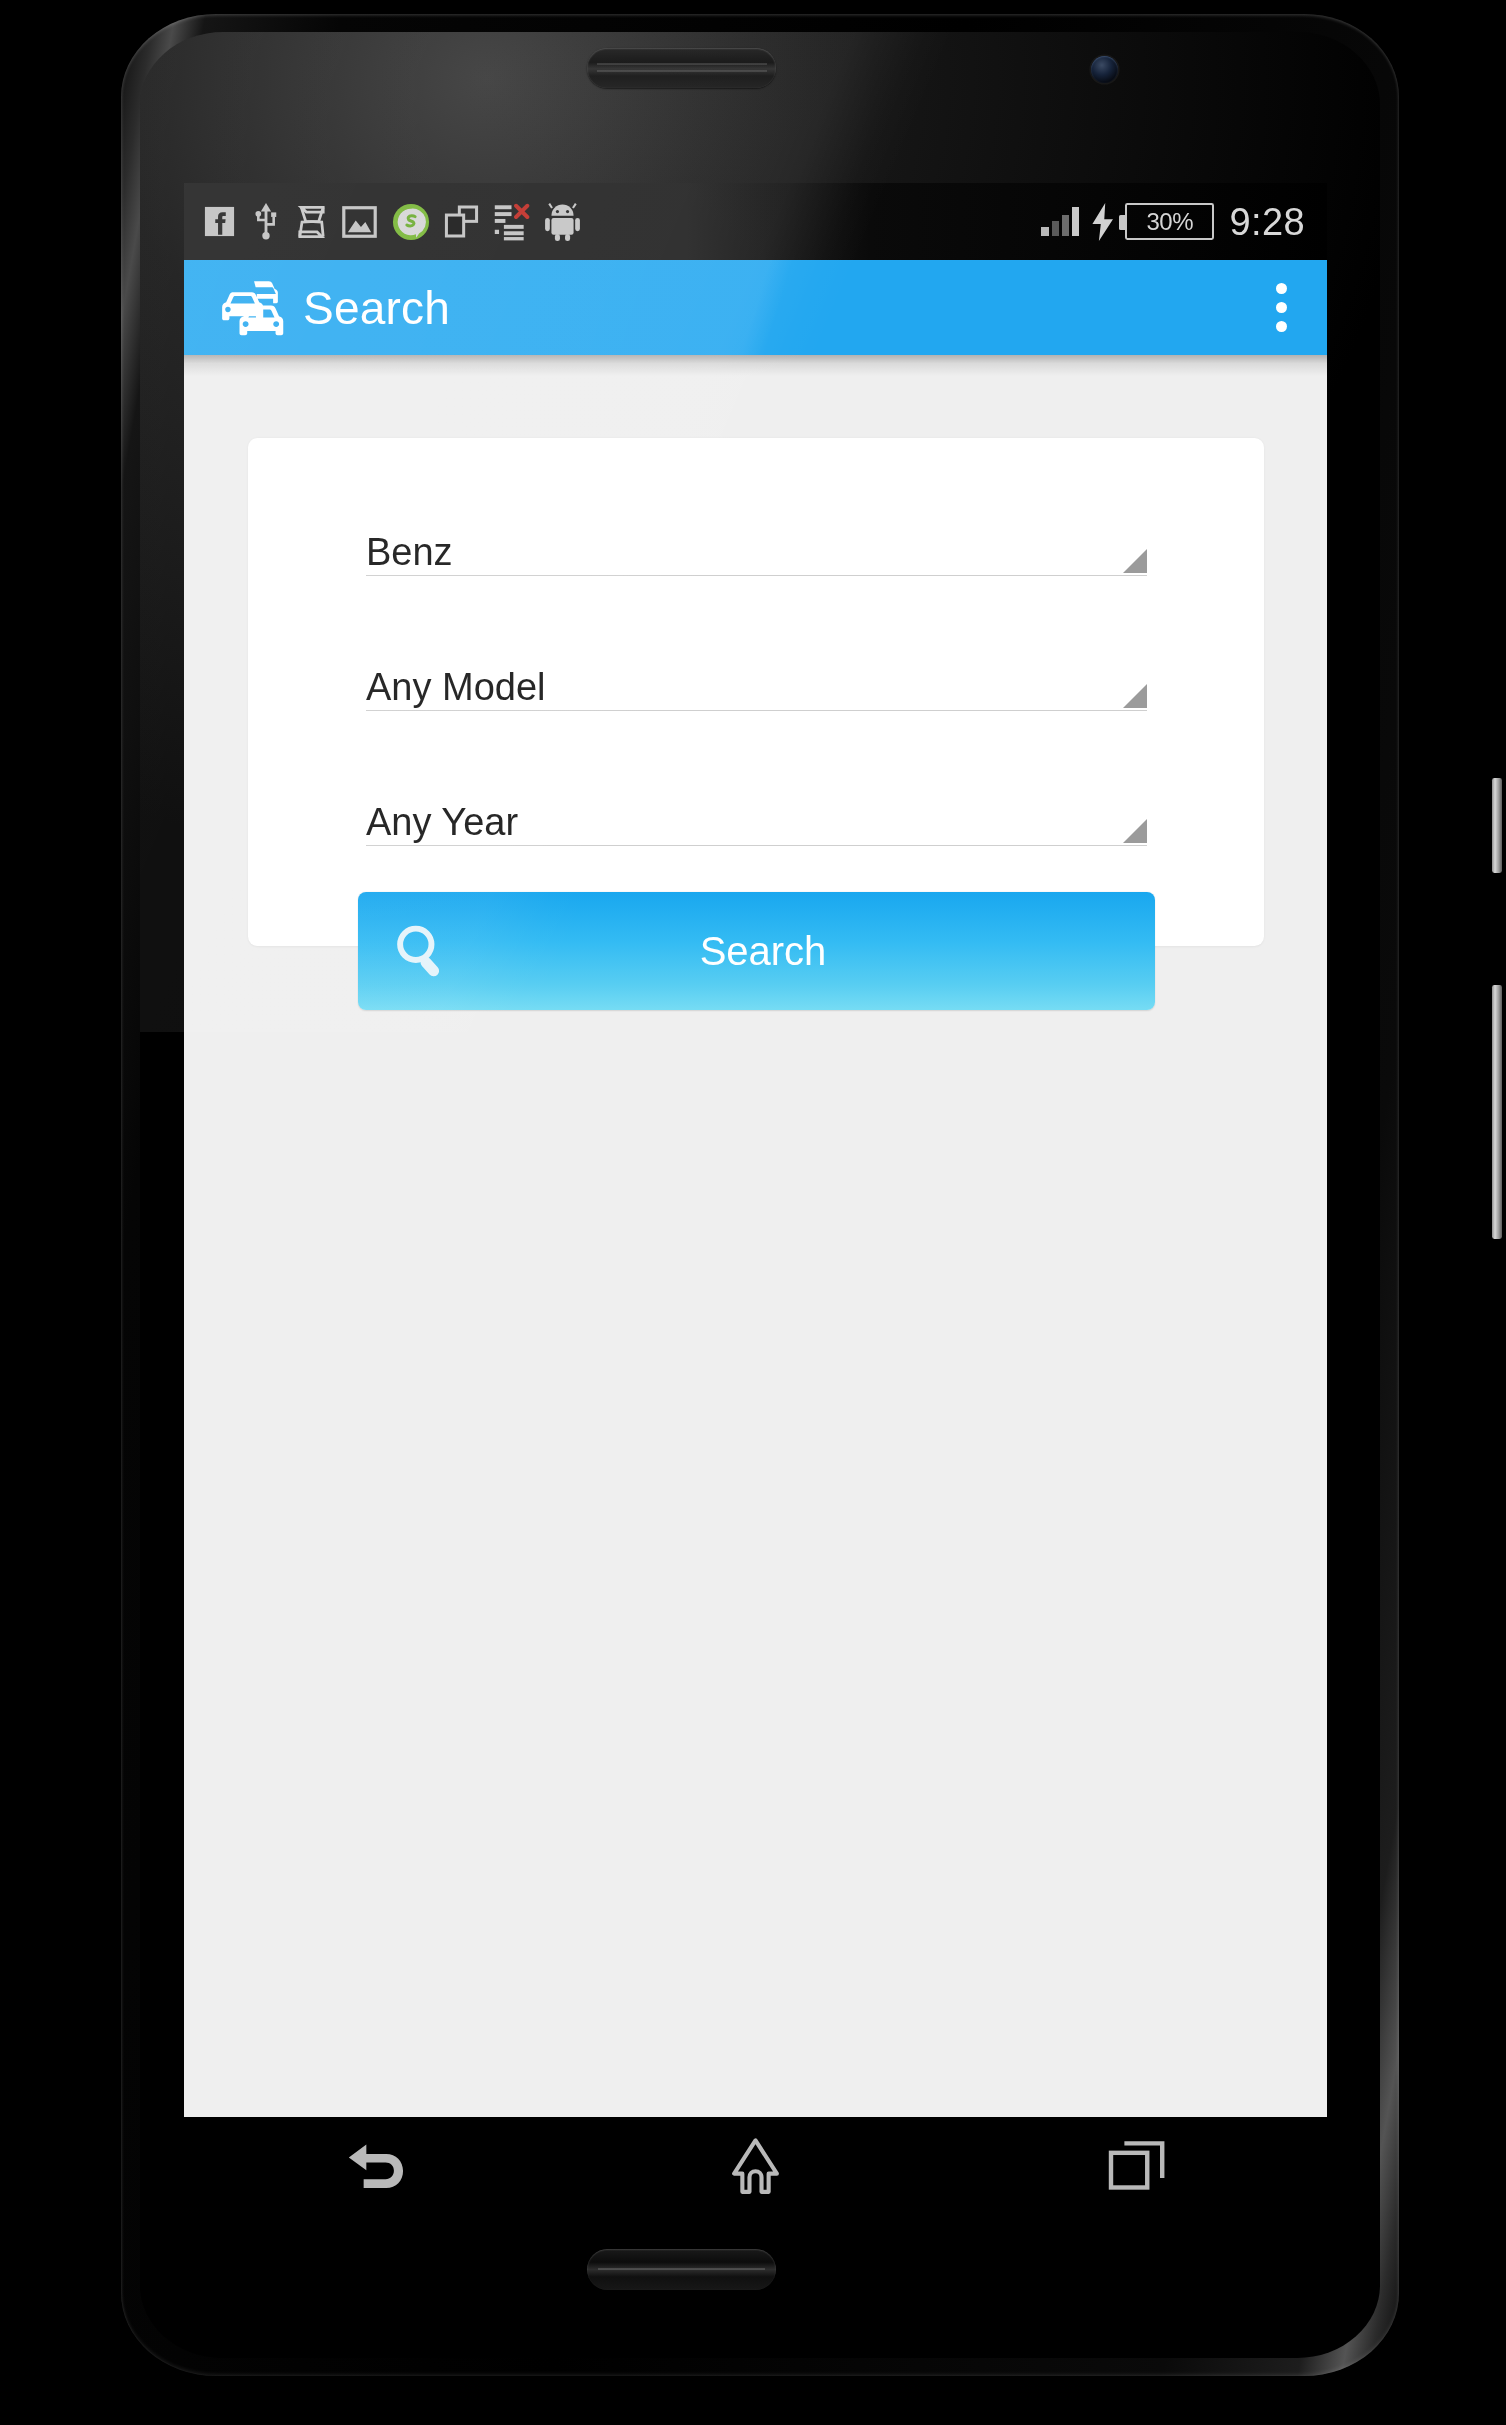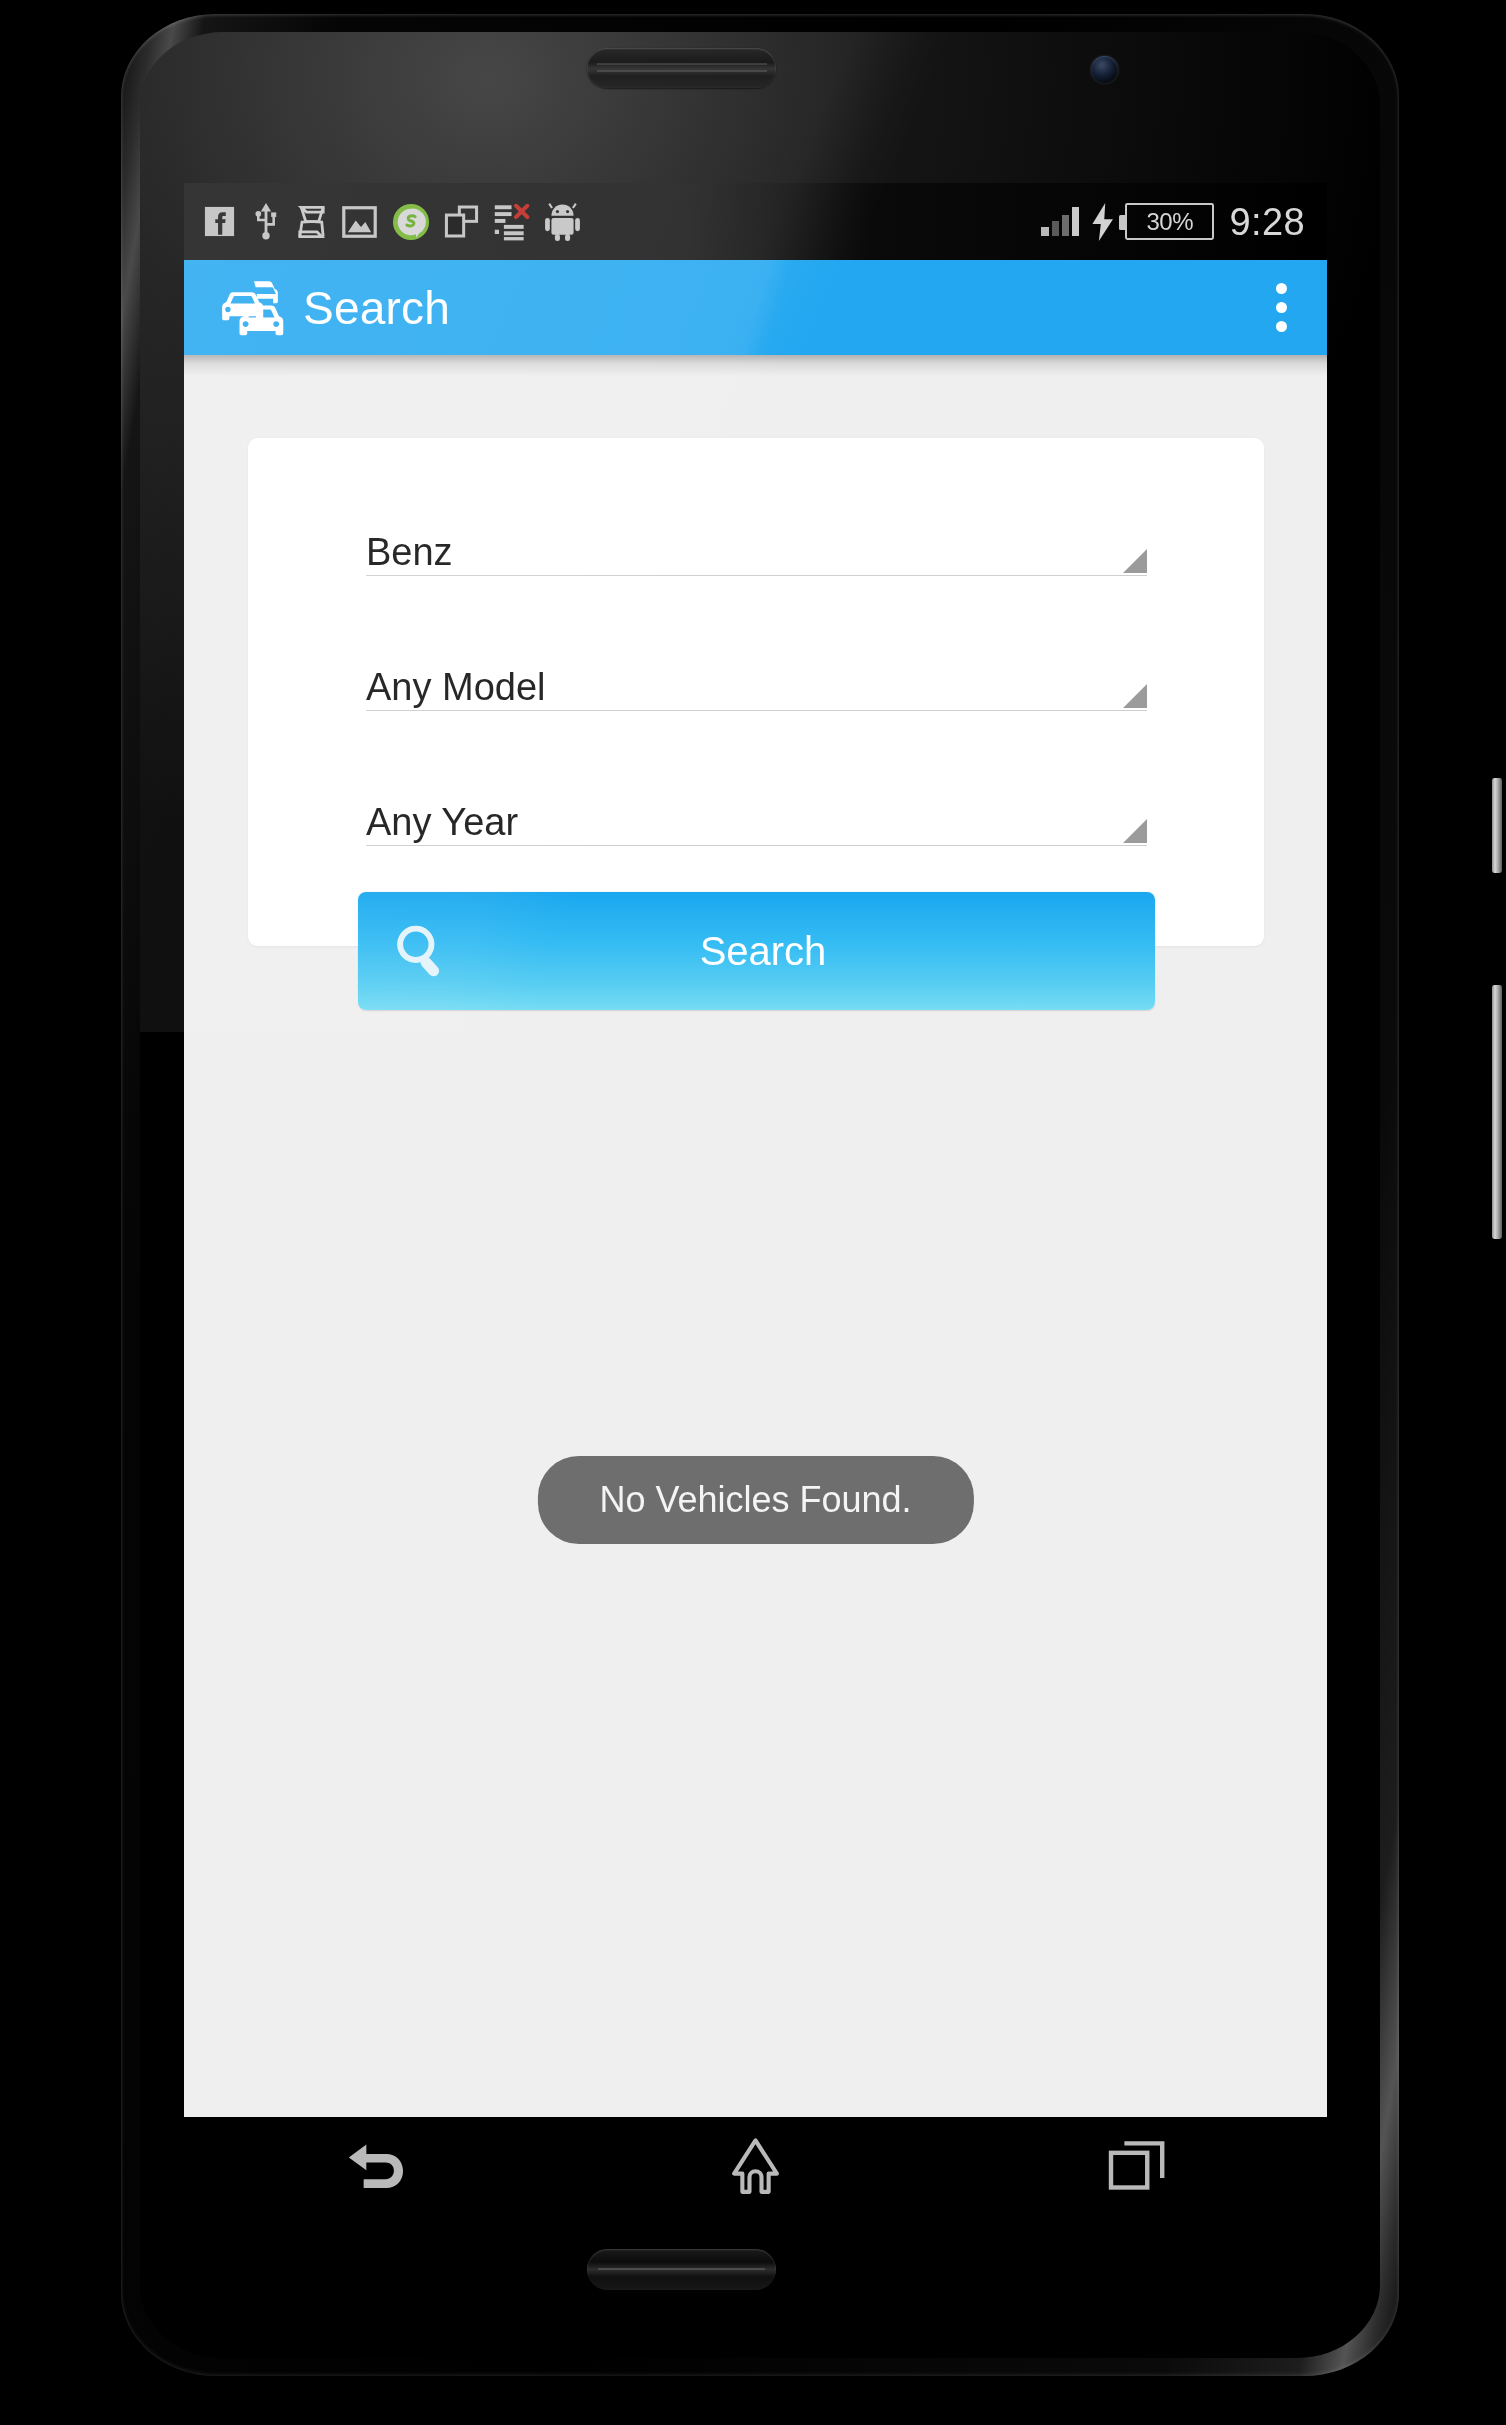--- a/index.html
+++ b/index.html
@@ -548,21 +548,20 @@
         <button class="search-button">
           <svg class="mag" viewBox="0 0 24 24">
             <circle cx="9.6" cy="9.4" r="6.6" fill="none" stroke="#e4f3fa" stroke-width="2.5"></circle>
             <rect x="13.2" y="14.1" width="4.6" height="9.4" rx="2.3" fill="#e4f3fa" transform="rotate(-42 15.5 18.8)"></rect>
           </svg>
           <span class="btn-label">Search</span>
         </button>
 
       </div>
 
-      <div class="toast">No Vehicles Found.</div>
 
     </div>
 
     <div class="nav-bar">
 
       <button class="nav-btn">
         <svg width="60" height="52" viewBox="0 0 38 33">
           <path d="M13.5 2.2 2.4 10.4l11.1 8.2v-4.9h12.2c3.1 0 5.3 2.1 5.3 5.2s-2.2 5.3-5.3 5.3H11.8v5.6h14.3c6.2 0 10.7-4.5 10.7-10.8S32.3 8.2 26.1 8.2H13.5z" fill="#b9b9b9"></path>
         </svg>
       </button>

